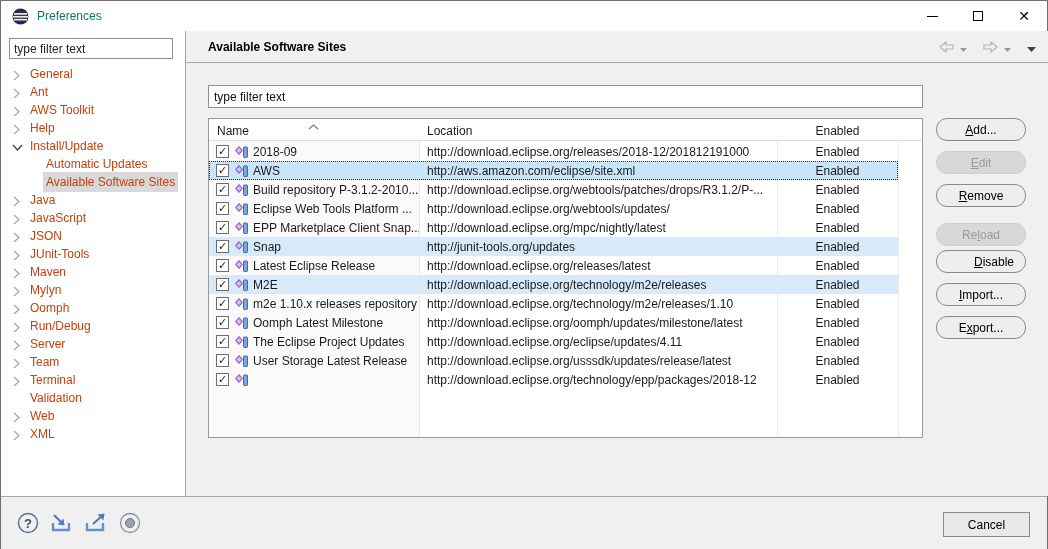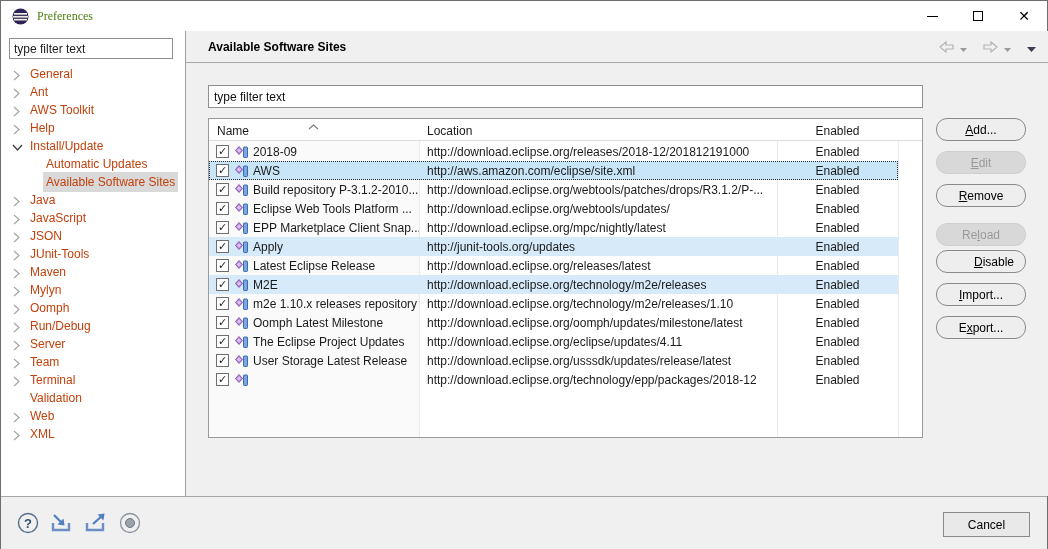--- a/index.html
+++ b/index.html
@@ -4,21 +4,21 @@
 <style>
   * { box-sizing: border-box; margin: 0; padding: 0; }
   html, body { width: 1048px; height: 549px; overflow: hidden; background: #fff;
     font-family: "Liberation Sans", sans-serif; }
   .window { position: relative; width: 1048px; height: 549px; background: #ffffff;
     border: 1px solid #6e6e6e; font-size: 12px; color: #1a1a1a; }
 
   
   .titlebar { position: absolute; left: 0; top: 0; width: 100%; height: 30px; background: #ffffff; }
   .titlebar .app-icon { position: absolute; left: 11px; top: 7px; width: 17px; height: 17px; }
-  .titlebar .title-text { position: absolute; left: 36px; top: 8px; font-size: 12px; color: #4d7c0f; font-family: Liberation Serif, serif; }
+  .titlebar .title-text { position: absolute; left: 36px; top: 8px; font-size: 12px; color: #0f766e; }
   .win-btn { position: absolute; top: 0; width: 46px; height: 30px; display: flex;
     align-items: center; justify-content: center; background: transparent; border: none; }
   .win-btn.min { right: 92px; } .win-btn.max { right: 46px; } .win-btn.close { right: 0; }
   .min-glyph { width: 11px; height: 1px; background: #000; display: block; }
   .max-glyph { width: 10px; height: 10px; border: 1px solid #000; display: block; }
   .close-glyph { font-size: 14px; font-weight: 300; color: #000; line-height: 1; }
 
   
   .sidebar { position: absolute; left: 0; top: 30px; width: 185px; height: 465px;
     background: #fff; border-right: 1px solid #a0a0a0; }
@@ -363,21 +363,21 @@
             <div class="cell-en">Enabled</div>
           </div>
           <div class="row sel">
             <div class="cell-name">
               <span class="cbx">✓</span>
               <span class="site-icon"><svg width="16" height="15" viewBox="0 0 16 15">
                   <polygon points="5,2.5 8.5,6.5 5,10.5 1.5,6.5" fill="#b57edc" stroke="#7d4a9e" stroke-width="0.8"></polygon>
                   <polygon points="5,4.3 7.2,6.5 5,8.7 2.8,6.5" fill="#dcc2ee"></polygon>
                   <rect x="9.5" y="3" width="4" height="10.5" rx="0.8" fill="#7ba7e0" stroke="#2d5da8" stroke-width="0.9"></rect>
                 </svg></span>
-              <span>Apply</span>
+              <span>Snap</span>
             </div>
             <div class="cell-loc">http://junit-tools.org/updates</div>
             <div class="cell-en">Enabled</div>
           </div>
           <div class="row">
             <div class="cell-name">
               <span class="cbx">✓</span>
               <span class="site-icon"><svg width="16" height="15" viewBox="0 0 16 15">
                   <polygon points="5,2.5 8.5,6.5 5,10.5 1.5,6.5" fill="#b57edc" stroke="#7d4a9e" stroke-width="0.8"></polygon>
                   <polygon points="5,4.3 7.2,6.5 5,8.7 2.8,6.5" fill="#dcc2ee"></polygon>

